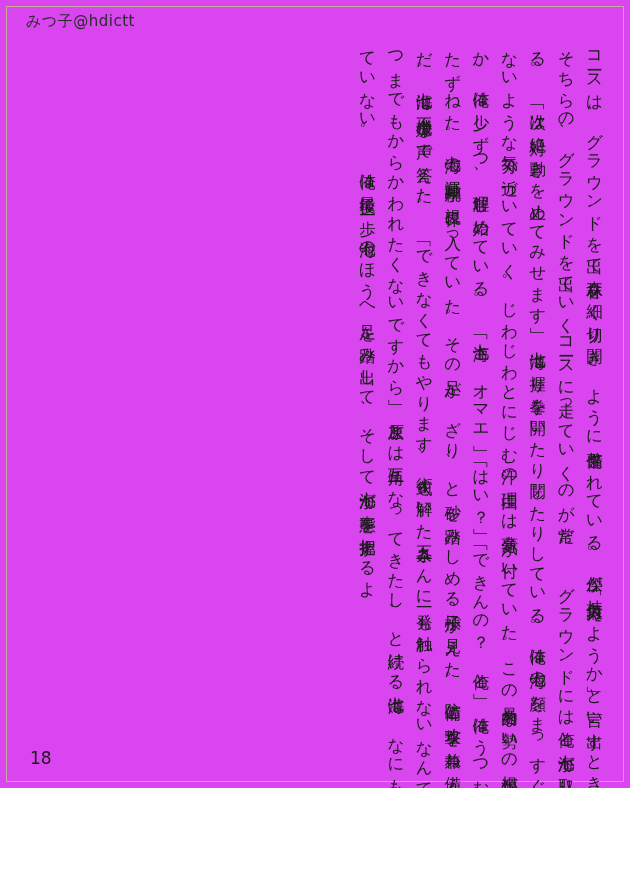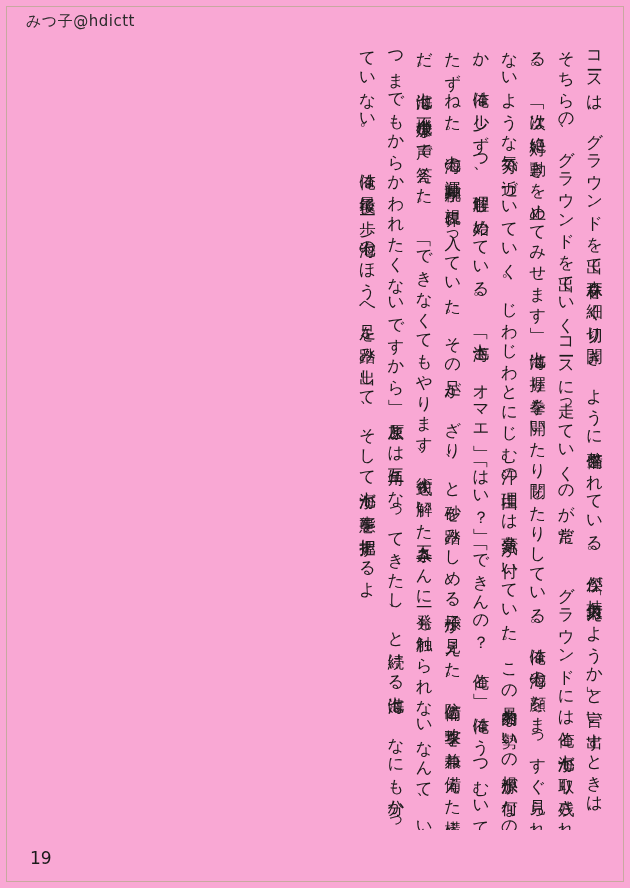--- a/index.html
+++ b/index.html
@@ -6,22 +6,22 @@
     margin: 0;
     padding: 0;
     background: #ffffff;
   }
   body {
     font-family: "Liberation Serif", "DejaVu Serif", serif;
   }
   .page {
     position: relative;
     width: 630px;
-    height: 888px;
-    background: #f9a8d4;
+    height: 788px;
+    background: #d946ef;
     box-sizing: border-box;
     overflow: hidden;
   }
   .page-border {
     position: absolute;
     left: 6px;
     top: 6px;
     right: 6px;
     bottom: 6px;
     border: 1px solid #c8a9a0;
@@ -92,16 +92,16 @@
 七海は握り拳を開いたり閉じたりしている。俺は七海の顔をまっすぐ見られないような気分で近づいていく。じわじわとにじむ汗の理由には薄々気が付いていた。この暴力的な勢いの根源が何なのか、俺は少しずつ、理解し始めている。
 「七海さ、オマエ」
 「はい？」
 「できんの？　俺と」
 俺はうつむいてたずねた。七海の運動靴が視界に入っていた。その足が、ざり、と砂を踏みしめる様子が見えた。防備と攻撃を兼ね備えた構えだ。七海は不機嫌な声で答えた。
 「できなくてもやります、術式を解いた五条さんに一発も触れられないなんて、いつまでもからかわれたくないですから」
 灰原とは互角になってきたし、と続ける七海は、なにも分かっていない。
 俺は最後に一歩、七海のほうへ足を踏み出して、そして七海が事態を把握するよ</div>
 
   <div class="footer">
-    <div class="page-number">19</div>
+    <div class="page-number">18</div>
   </div>
 
 </div>
 
 </body></html>

